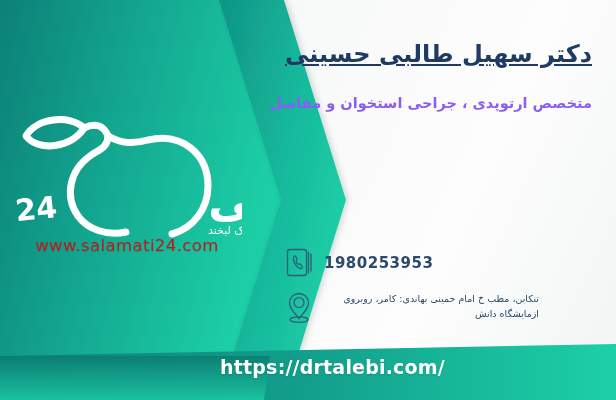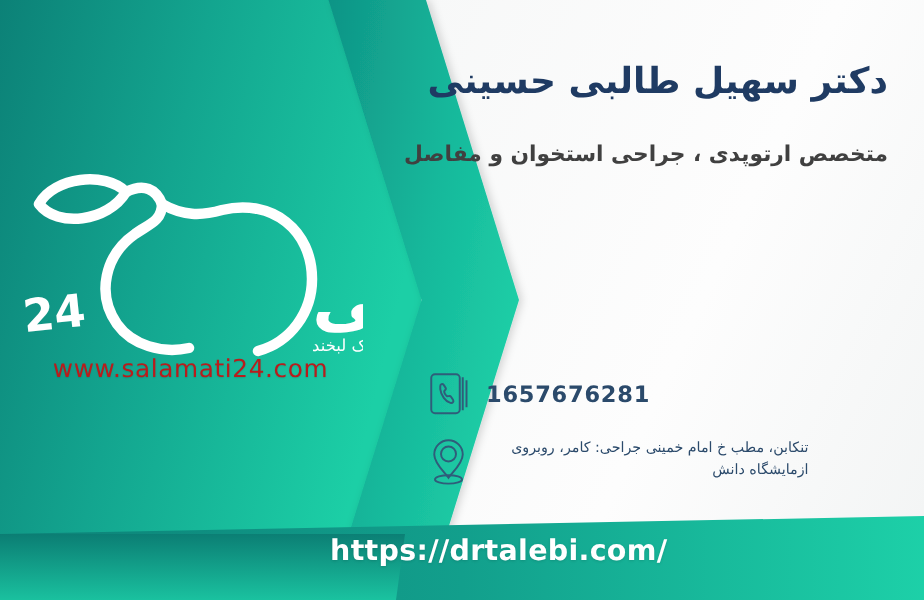--- a/index.html
+++ b/index.html
@@ -40,24 +40,25 @@
   }
 
   
   .doc-name{
     position:absolute;right:24px;top:40px;
     color:#1f3b63;
     font-size:24px;font-weight:bold;
     letter-spacing:0px;
     white-space:nowrap;
     text-align:right;
+    text-decoration:underline;
   }
   .doc-spec{
     position:absolute;right:24px;top:95px;
-    color:#404040;
+    color:#8b5cf6;
     font-size:14.5px;font-weight:bold;
     white-space:nowrap;
     text-align:right;
   }
 
   
   .contact{
     position:absolute;right:22px;top:246px;width:310px;
   }
   .c-row{
@@ -167,41 +168,41 @@
     </svg>
     <div class="logo-url">www.salamati24.com</div>
   </div>
 
   <div class="doc-name">دکتر سهیل طالبی حسینی</div>
   <div class="doc-spec">متخصص ارتوپدی ، جراحی استخوان و مفاصل</div>
 
   <div class="contact">
 
     <div class="c-row">
-      <div class="c-text c-phone">1657676281</div>
+      <div class="c-text c-phone">1980253953</div>
       <div class="c-icon">
         <svg viewBox="0 0 30 34">
           <g fill="none" stroke="#2f5d7a" stroke-width="1.3">
             <rect x="3.5" y="3.5" width="19" height="26" rx="2.5"></rect>
             <line x1="24.5" y1="5.5" x2="24.5" y2="27.5"></line>
             <line x1="27" y1="7.5" x2="27" y2="25.5"></line>
             <path d="M9.5,11.5 C9.5,10 11,9.5 11.8,10.6 L13,12.4
                      C13.5,13.2 13.2,13.8 12.5,14.3
                      C12,14.7 12,15.4 12.7,16.6
                      C13.5,17.9 14.2,18.3 14.9,18.1
                      C15.7,17.9 16.3,17.9 16.8,18.7 L18,20.5
                      C18.8,21.7 17.8,23 16.3,22.6
                      C13,21.7 10,17.5 9.5,13.4 Z"></path>
           </g>
         </svg>
       </div>
     </div>
 
     <div class="c-row">
-      <div class="c-text c-addr">تنکابن، مطب خ امام خمینی جراحی: کامر، روبروی ازمایشگاه دانش</div>
+      <div class="c-text c-addr">تنکابن، مطب خ امام خمینی بهاندی: کامر، روبروی ازمایشگاه دانش</div>
       <div class="c-icon">
         <svg viewBox="0 0 30 34">
           <g fill="none" stroke="#2f5d7a" stroke-width="1.3">
             <path d="M15,3.5 C20.2,3.5 24.5,7.7 24.5,13
                      C24.5,19 17.5,25 15,28.5
                      C12.5,25 5.5,19 5.5,13
                      C5.5,7.7 9.8,3.5 15,3.5 Z"></path>
             <circle cx="15" cy="12.6" r="5"></circle>
             <ellipse cx="15" cy="29.6" rx="9" ry="2.8"></ellipse>
           </g>

